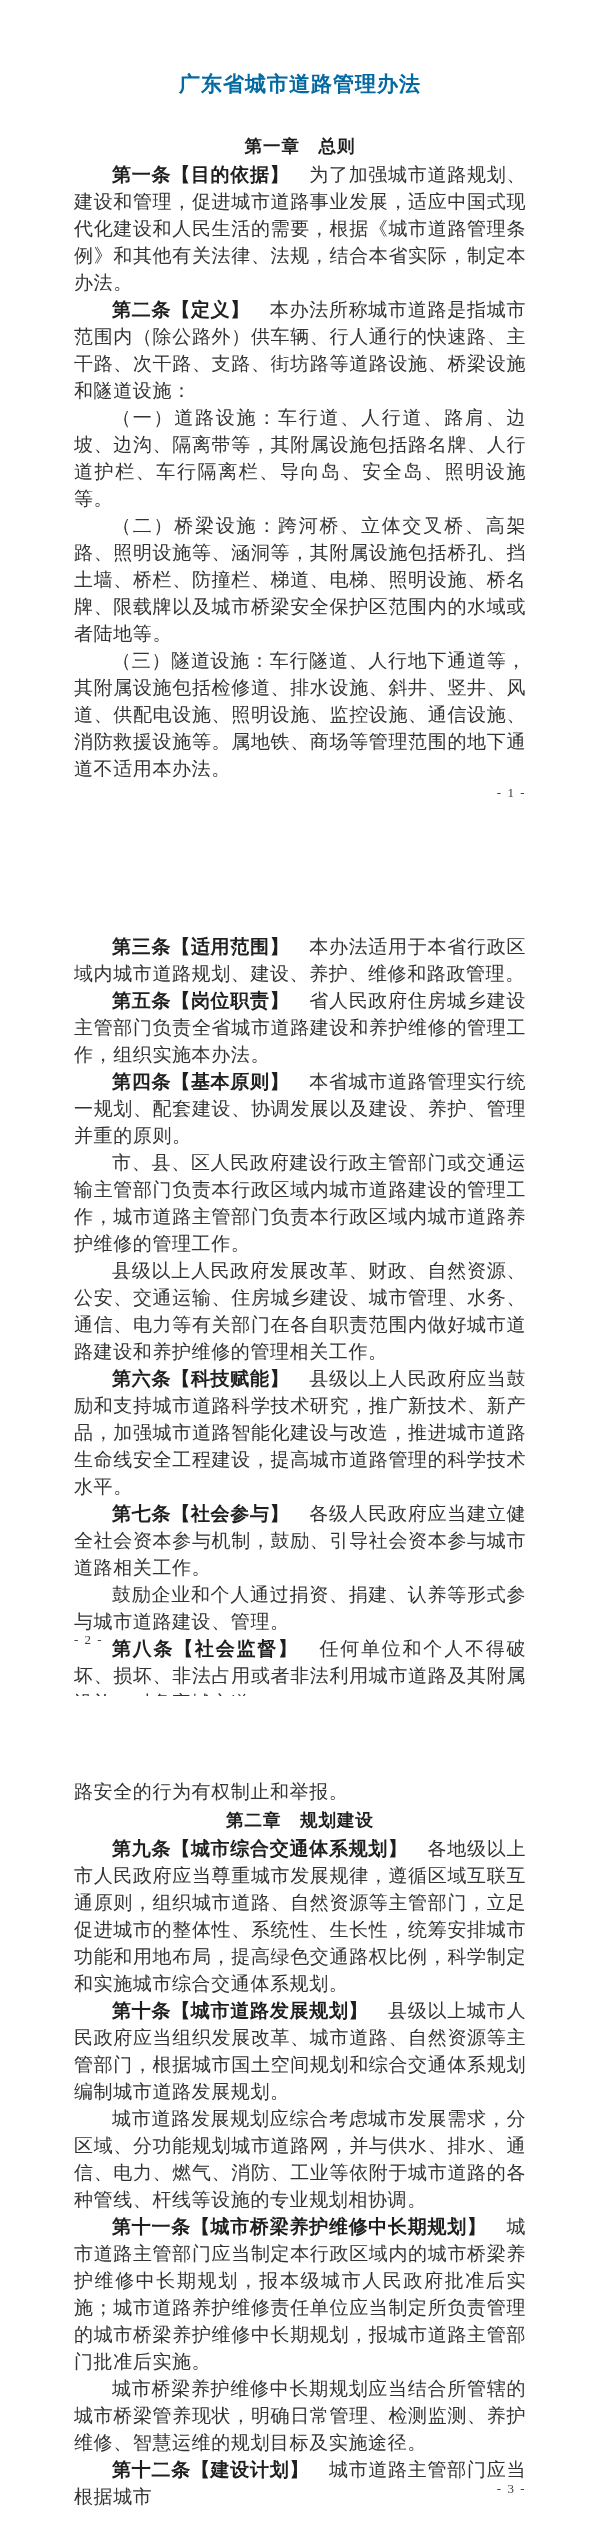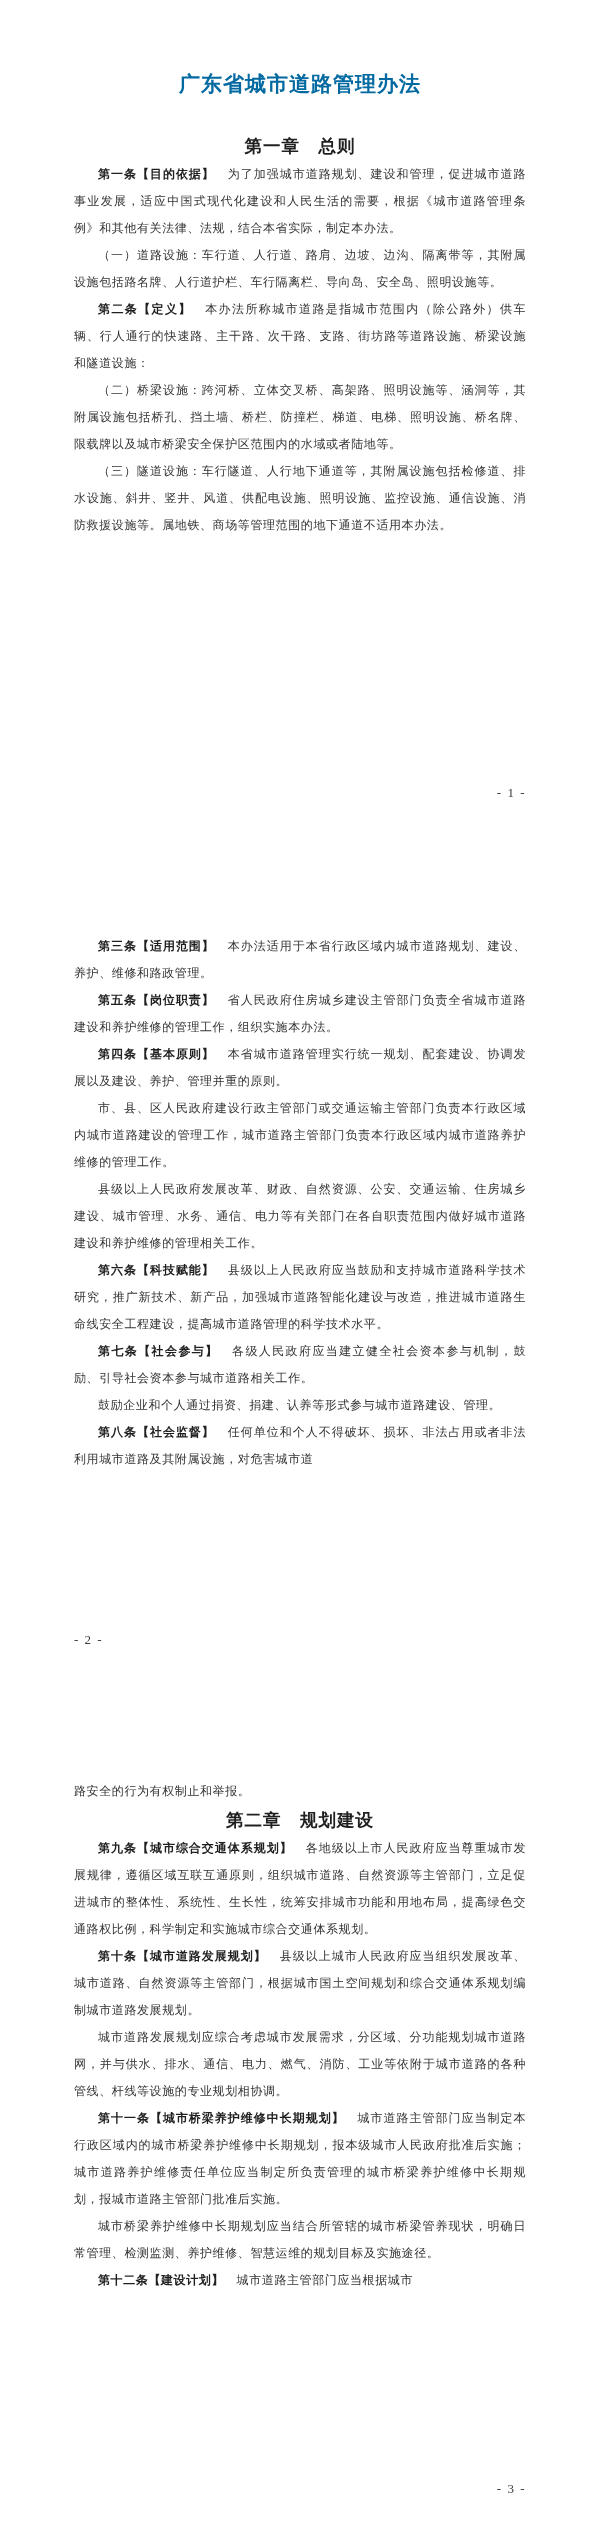--- a/index.html
+++ b/index.html
@@ -49,21 +49,21 @@
     text-align: center;
     font-family: Liberation Serif, serif;
     font-weight: bold;
     font-size: 17.5px;
     line-height: 26px;
     color: #1f1f1f;
     letter-spacing: 1px;
   }
   .para {
     margin: 0;
-    font-size: 12px;
+    font-size: 19px;
     line-height: 27px;
     letter-spacing: 0.6px;
     text-align: justify;
     text-indent: 2em;
     color: #333333;
   }
   .para.noindent { text-indent: 0; }
   .lead {
     font-family: "Liberation Sans", "DejaVu Sans", sans-serif;
     font-weight: bold;
@@ -83,22 +83,22 @@
 </style>
 </head>
 <body>
 
 <main class="doc">
     <section class="page page-1">
       <div class="page-content">
         <h1 class="doc-title">广东省城市道路管理办法</h1>
         <h2 class="chapter">第一章　总则</h2>
         <p class="para"><span class="lead">第一条【目的依据】</span>　为了加强城市道路规划、建设和管理，促进城市道路事业发展，适应中国式现代化建设和人民生活的需要，根据《城市道路管理条例》和其他有关法律、法规，结合本省实际，制定本办法。</p>
+        <p class="para"><span class="lead">第二条【定义】</span>　本办法所称城市道路是指城市范围内（除公路外）供车辆、行人通行的快速路、主干路、次干路、支路、街坊路等道路设施、桥梁设施和隧道设施：</p>
         <p class="para">（一）道路设施：车行道、人行道、路肩、边坡、边沟、隔离带等，其附属设施包括路名牌、人行道护栏、车行隔离栏、导向岛、安全岛、照明设施等。</p>
-        <p class="para"><span class="lead">第二条【定义】</span>　本办法所称城市道路是指城市范围内（除公路外）供车辆、行人通行的快速路、主干路、次干路、支路、街坊路等道路设施、桥梁设施和隧道设施：</p>
         <p class="para">（二）桥梁设施：跨河桥、立体交叉桥、高架路、照明设施等、涵洞等，其附属设施包括桥孔、挡土墙、桥栏、防撞栏、梯道、电梯、照明设施、桥名牌、限载牌以及城市桥梁安全保护区范围内的水域或者陆地等。</p>
         <p class="para">（三）隧道设施：车行隧道、人行地下通道等，其附属设施包括检修道、排水设施、斜井、竖井、风道、供配电设施、照明设施、监控设施、通信设施、消防救援设施等。属地铁、商场等管理范围的地下通道不适用本办法。</p>
       </div>
       <div class="page-number right">- 1 -</div>
     </section>
     <section class="page page-2">
       <div class="page-content">
         <p class="para"><span class="lead">第三条【适用范围】</span>　本办法适用于本省行政区域内城市道路规划、建设、养护、维修和路政管理。</p>
         <p class="para"><span class="lead">第五条【岗位职责】</span>　省人民政府住房城乡建设主管部门负责全省城市道路建设和养护维修的管理工作，组织实施本办法。</p>
         <p class="para"><span class="lead">第四条【基本原则】</span>　本省城市道路管理实行统一规划、配套建设、协调发展以及建设、养护、管理并重的原则。</p>

